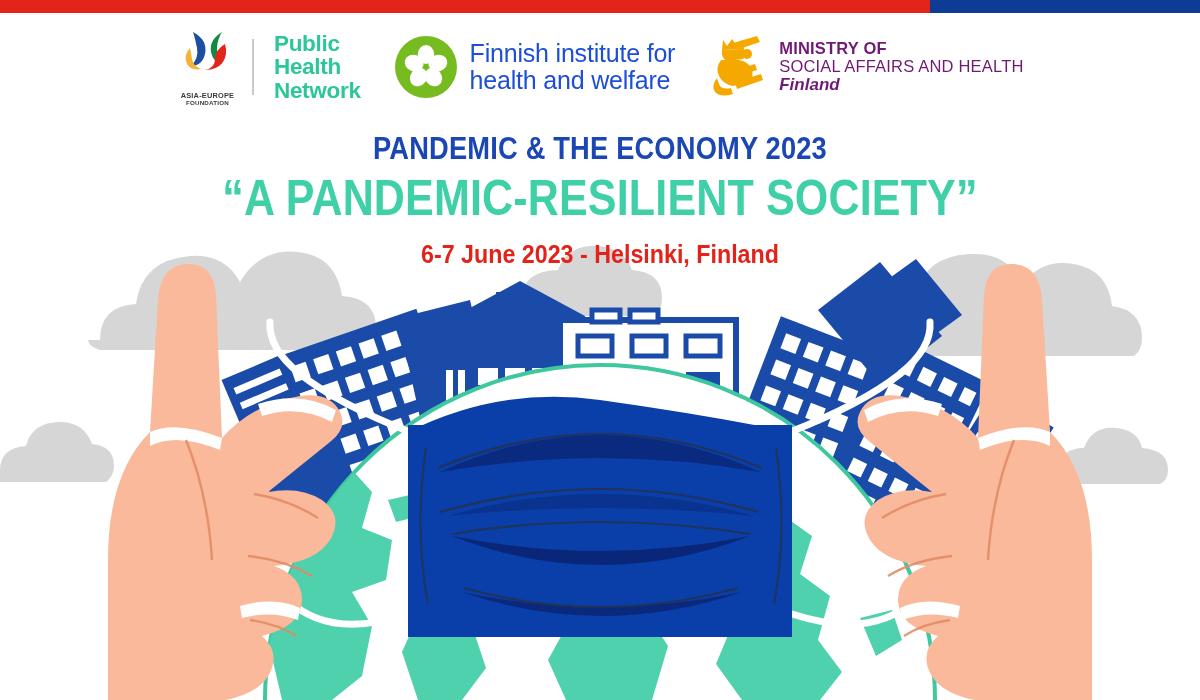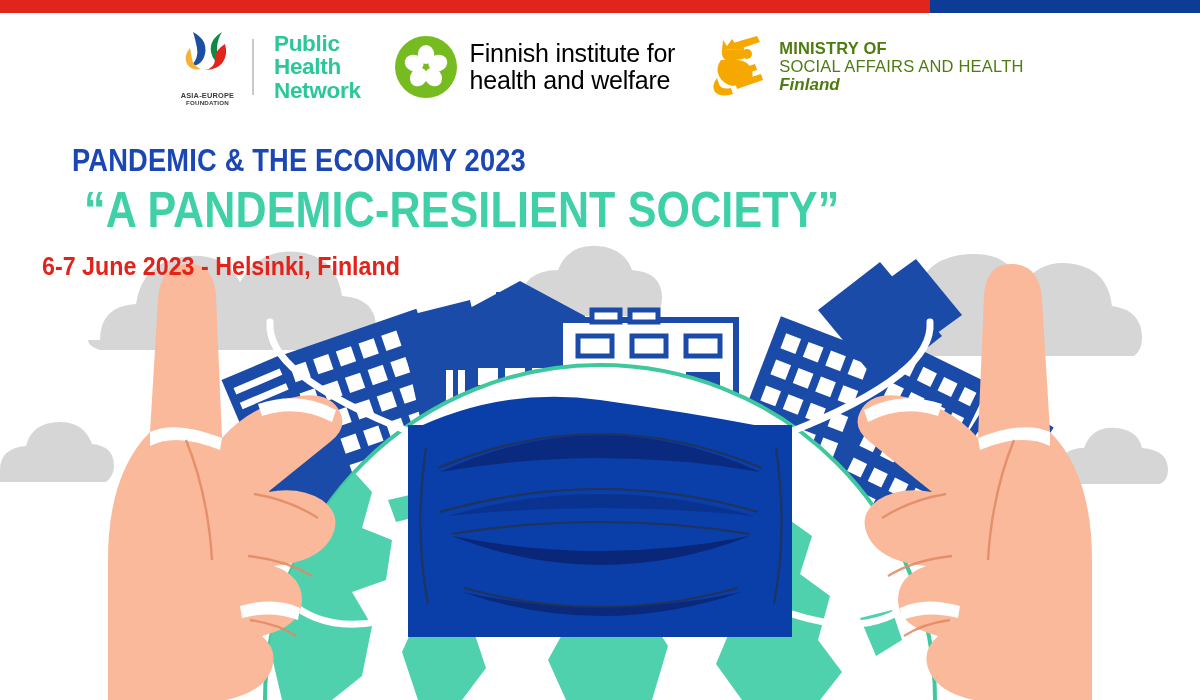--- a/index.html
+++ b/index.html
@@ -29,32 +29,32 @@
   .asef-mark svg { display:block; }
   .asef-foundation { margin-top:18px; text-align:center; line-height:1.05; }
   .asef-f1 { font-size:7.4px; font-weight:bold; letter-spacing:.2px; color:#3C3C3B; display:block; }
   .asef-f2 { font-size:6.2px; font-weight:bold; letter-spacing:.2px; color:#3C3C3B; display:block; }
   .asef-div { width:1.5px; height:56px; background:#C9C9C9; margin:0 10px 0 4px; }
   .asef-words { color:#2BC79A; font-size:22.5px; line-height:1.03; font-weight:700; letter-spacing:-0.3px; }
 
   
   .thl { gap:13px; }
   .thl-mark { width:62px; height:62px; }
-  .thl-words { color:#000000; font-size:25px; line-height:1.07; letter-spacing:-0.2px; }
+  .thl-words { color:#1d4ed8; font-size:25px; line-height:1.07; letter-spacing:-0.2px; }
 
   
   .mosah { gap:10px; }
   .mosah-mark { width:60px; height:66px; }
-  .mosah-words { color:#4d7c0f; line-height:1.1; }
+  .mosah-words { color:#701a75; line-height:1.1; }
   .mosah-l1 { font-size:16.5px; font-weight:bold; letter-spacing:.2px; display:block; }
   .mosah-l2 { font-size:16.5px; font-weight:normal; letter-spacing:.2px; display:block; }
   .mosah-l3 { font-size:17px; font-weight:bold; font-style:italic; display:block; margin-top:1px; }
 
   
-  .headings { position:absolute; top:132px; left:0; width:1200px; text-align:left; z-index:40;margin-top:12px; }
+  .headings { position:absolute; top:132px; left:0; width:1200px; text-align:center; z-index:40; }
   .kicker {
     color:#1B47B4; font-size:31px; font-weight:bold;
     letter-spacing:.2px; transform:scaleX(.88); transform-origin:center;
     line-height:1.12; white-space:nowrap;
   }
   .maintitle {
     color:#3FD0A8; font-size:50px; font-weight:bold;
     letter-spacing:.2px; transform:scaleX(.86); transform-origin:center;
     line-height:1.1; margin-top:4px; white-space:nowrap;
   }

